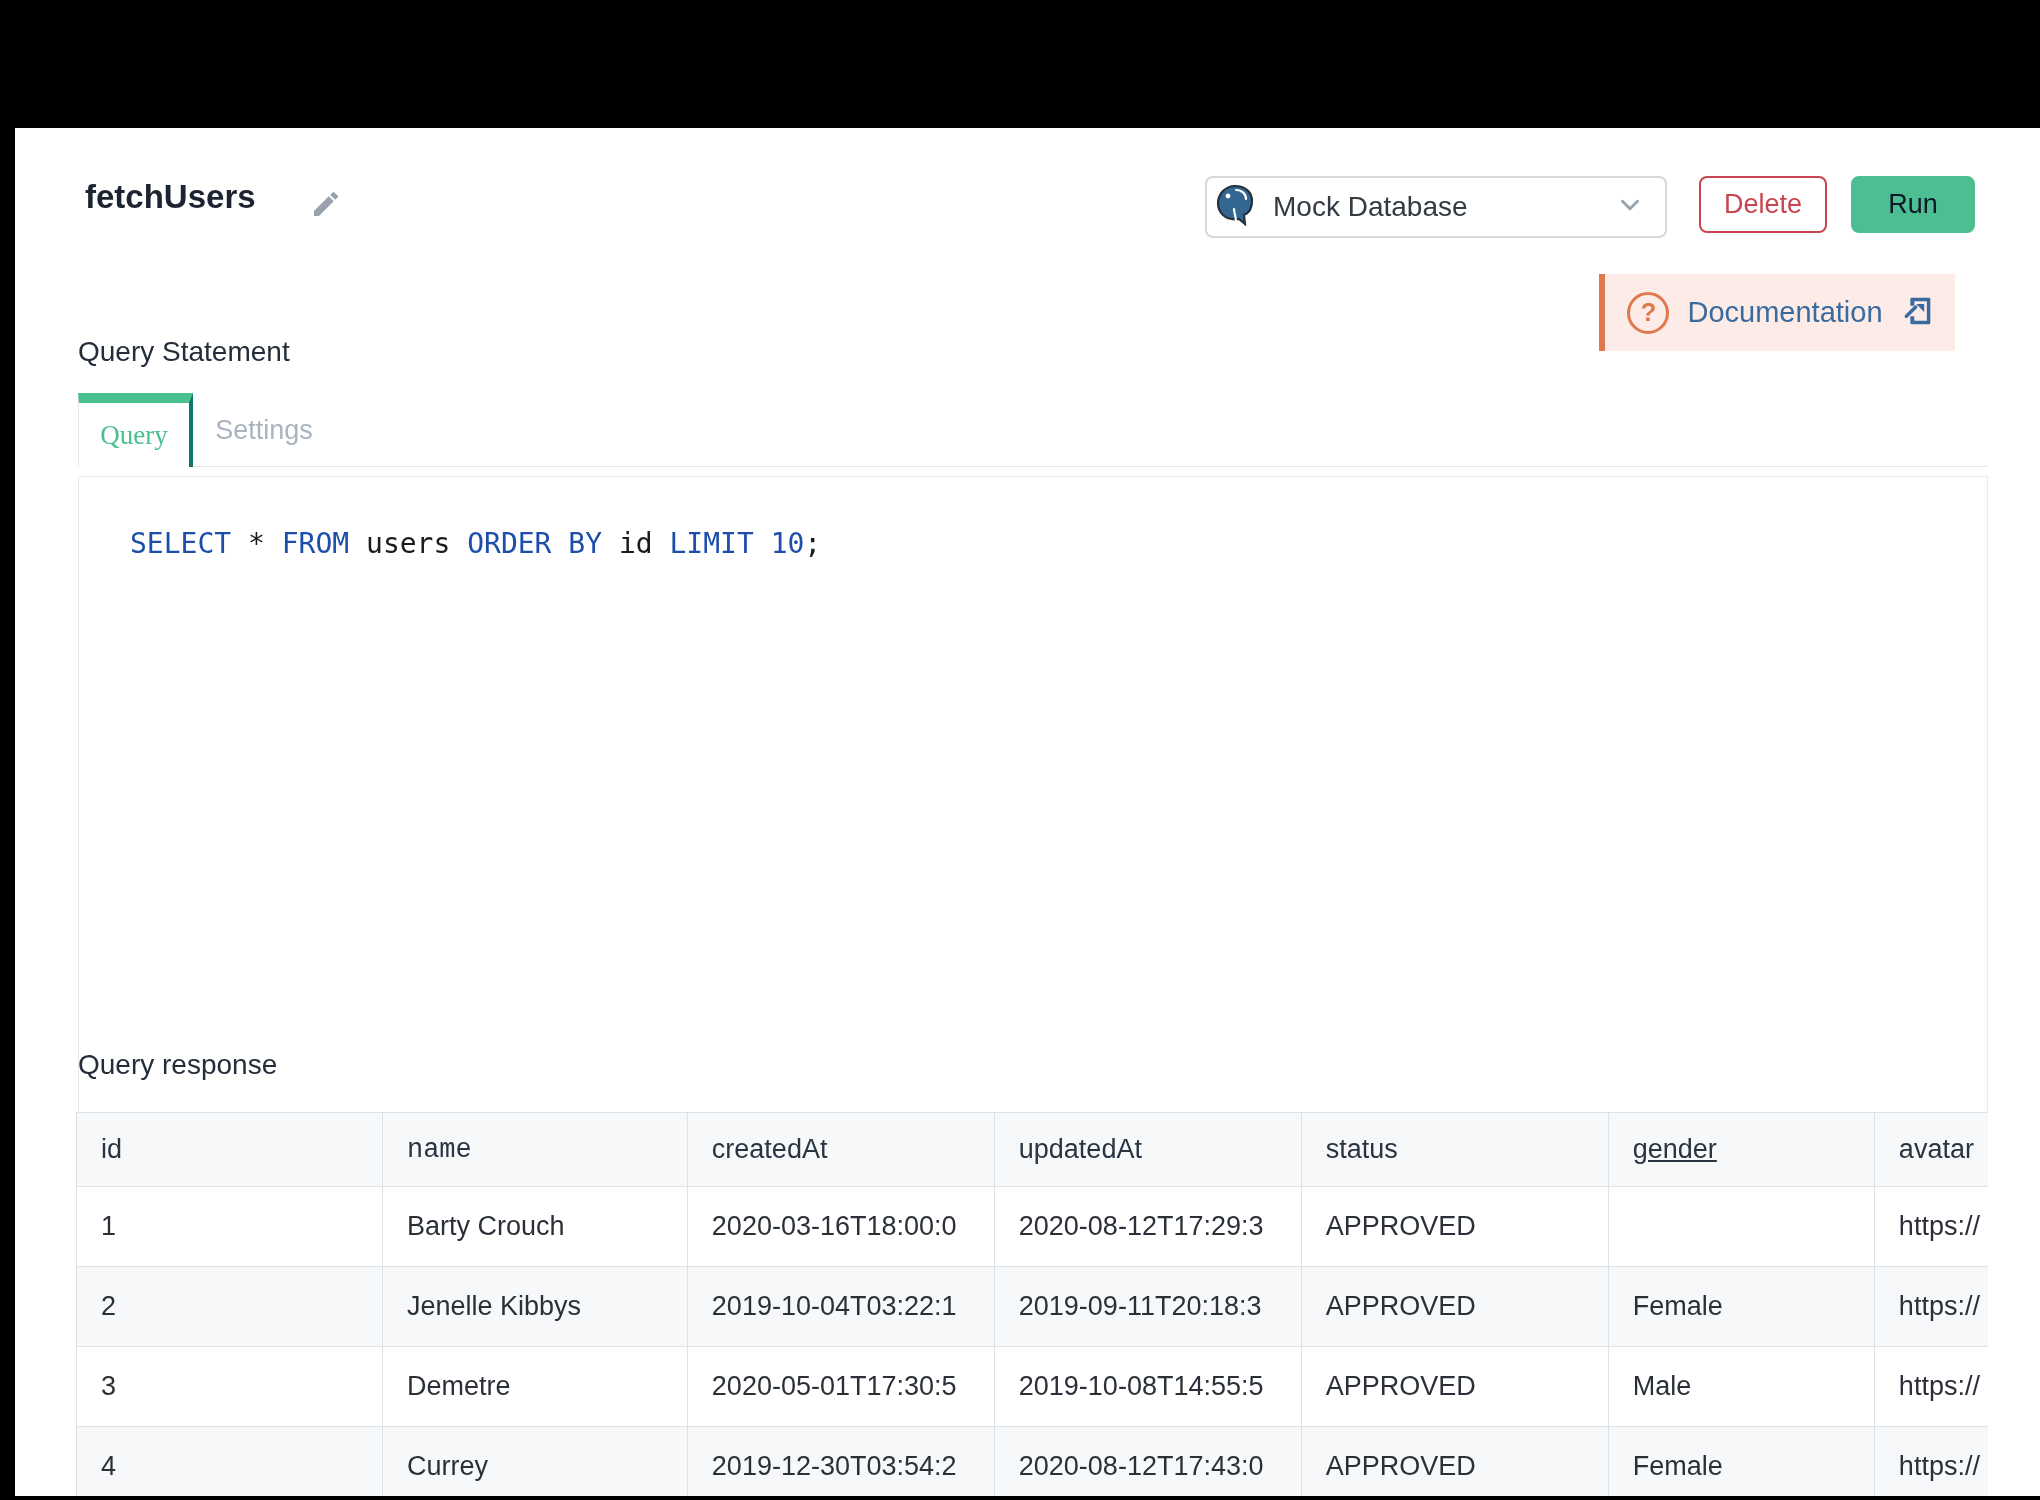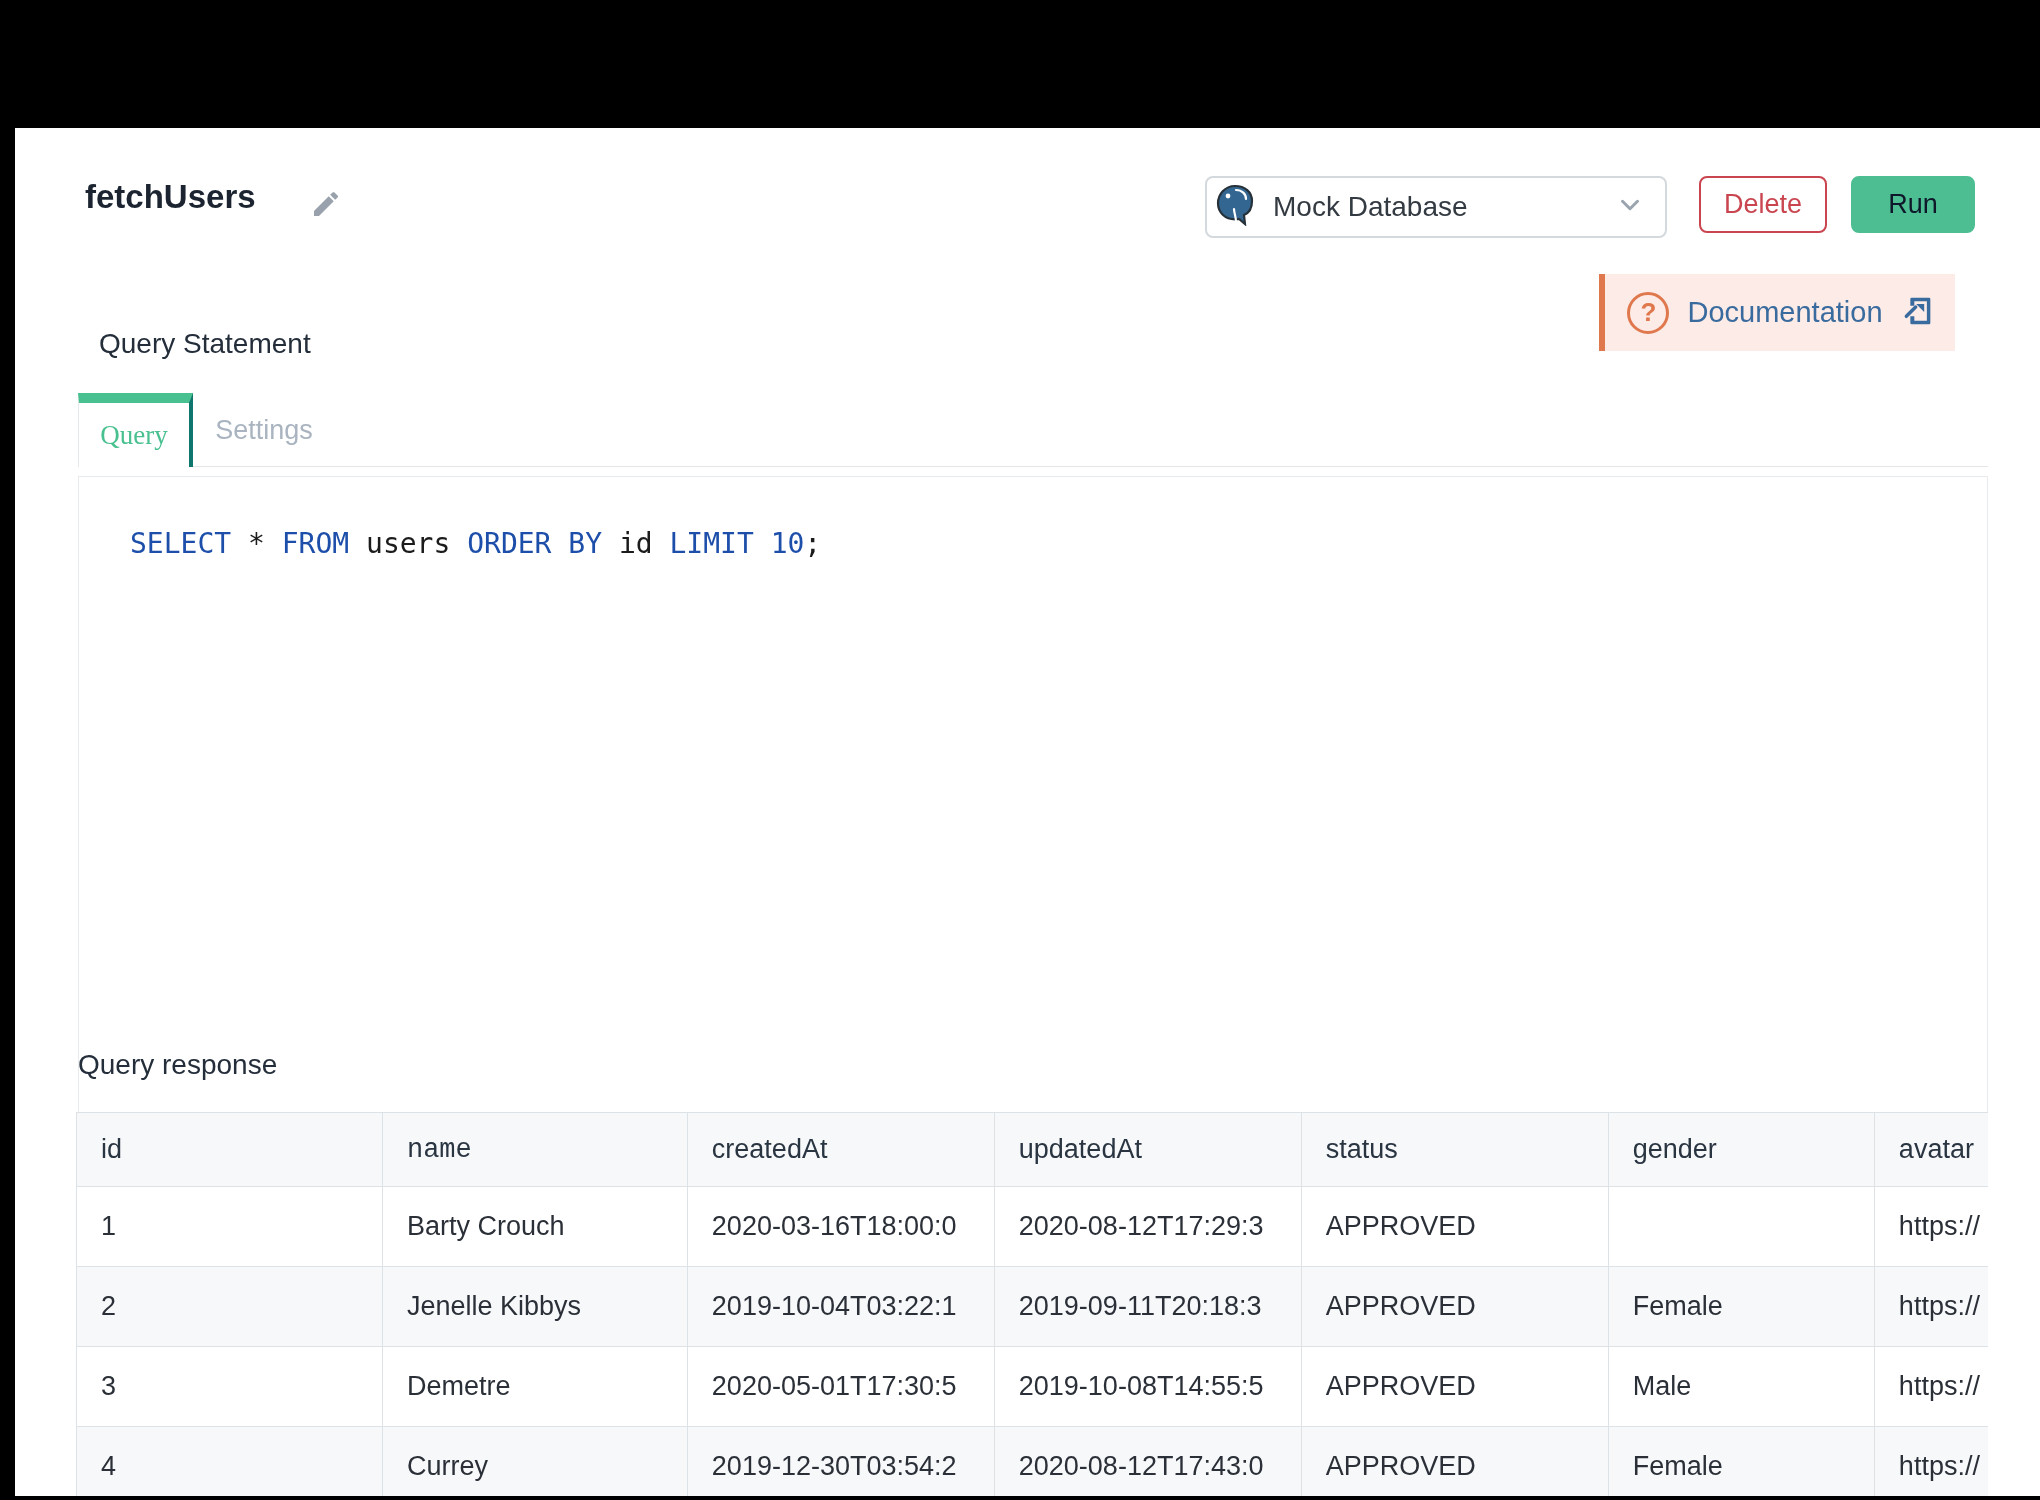--- a/index.html
+++ b/index.html
@@ -34,21 +34,21 @@
     display:flex;align-items:center;justify-content:center;cursor:pointer;}
   .btn-delete{left:1684px;width:128px;background:#fff;border:2px solid var(--delete-red);color:var(--delete-red);}
   .btn-run{left:1836px;width:124px;background:var(--run-green);border:2px solid var(--run-green);color:#0f172a;}
 
   .doc-bar{position:absolute;left:1584px;top:146px;width:6px;height:77px;background:var(--doc-orange);}
   .doc-box{position:absolute;left:1590px;top:146px;width:350px;height:77px;background:var(--doc-pink);
     display:flex;align-items:center;justify-content:center;gap:18px;cursor:pointer;}
   .doc-box .doc-label{font-size:29px;color:var(--doc-blue);}
 
   .section-label{position:absolute;left:63px;font-size:28px;color:var(--ink);}
-  .lbl-statement{top:200px;margin-left:21px;}
+  .lbl-statement{top:208px;}
   .lbl-response{top:921px;}
 
   .tab{position:absolute;top:265px;height:74px;display:flex;align-items:center;justify-content:center;
     font-size:27px;cursor:pointer;}
   .tab-query{left:63px;width:115px;background:#fff;border-left:1px solid #e6e9ec;border-right:4px solid #0f766e;
     border-top:10px solid var(--tab-green);color:var(--tab-green);font-family:Liberation Serif, serif;}
   .tab-settings{left:179px;width:140px;color:#a9b4c0;}
   .tabstrip-line{position:absolute;left:178px;top:338px;width:1795px;height:1px;background:#e3e7ea;}
 
   .editor{position:absolute;left:63px;top:348px;width:1910px;height:661px;background:#fff;
@@ -131,21 +131,21 @@
 
     <div class="table-wrap">
       <table>
         <thead>
             <tr id="thead-row">
               <th style="width: 300px;">id</th>
               <th style="width: 299px; font-family: Liberation Mono, monospace;">name</th>
               <th style="width: 301px;">createdAt</th>
               <th style="width: 301px;">updatedAt</th>
               <th style="width: 301px;">status</th>
-              <th style="width: 261px;">gender</th>
+              <th style="width: 261px; text-decoration: underline;">gender</th>
               <th style="width: 207px;">avatar</th>
             </tr>
           </thead>
         <tbody id="tbody">
             <tr>
               <td>1</td>
               <td>Barty Crouch</td>
               <td>2020-03-16T18:00:0</td>
               <td>2020-08-12T17:29:3</td>
               <td>APPROVED</td>

